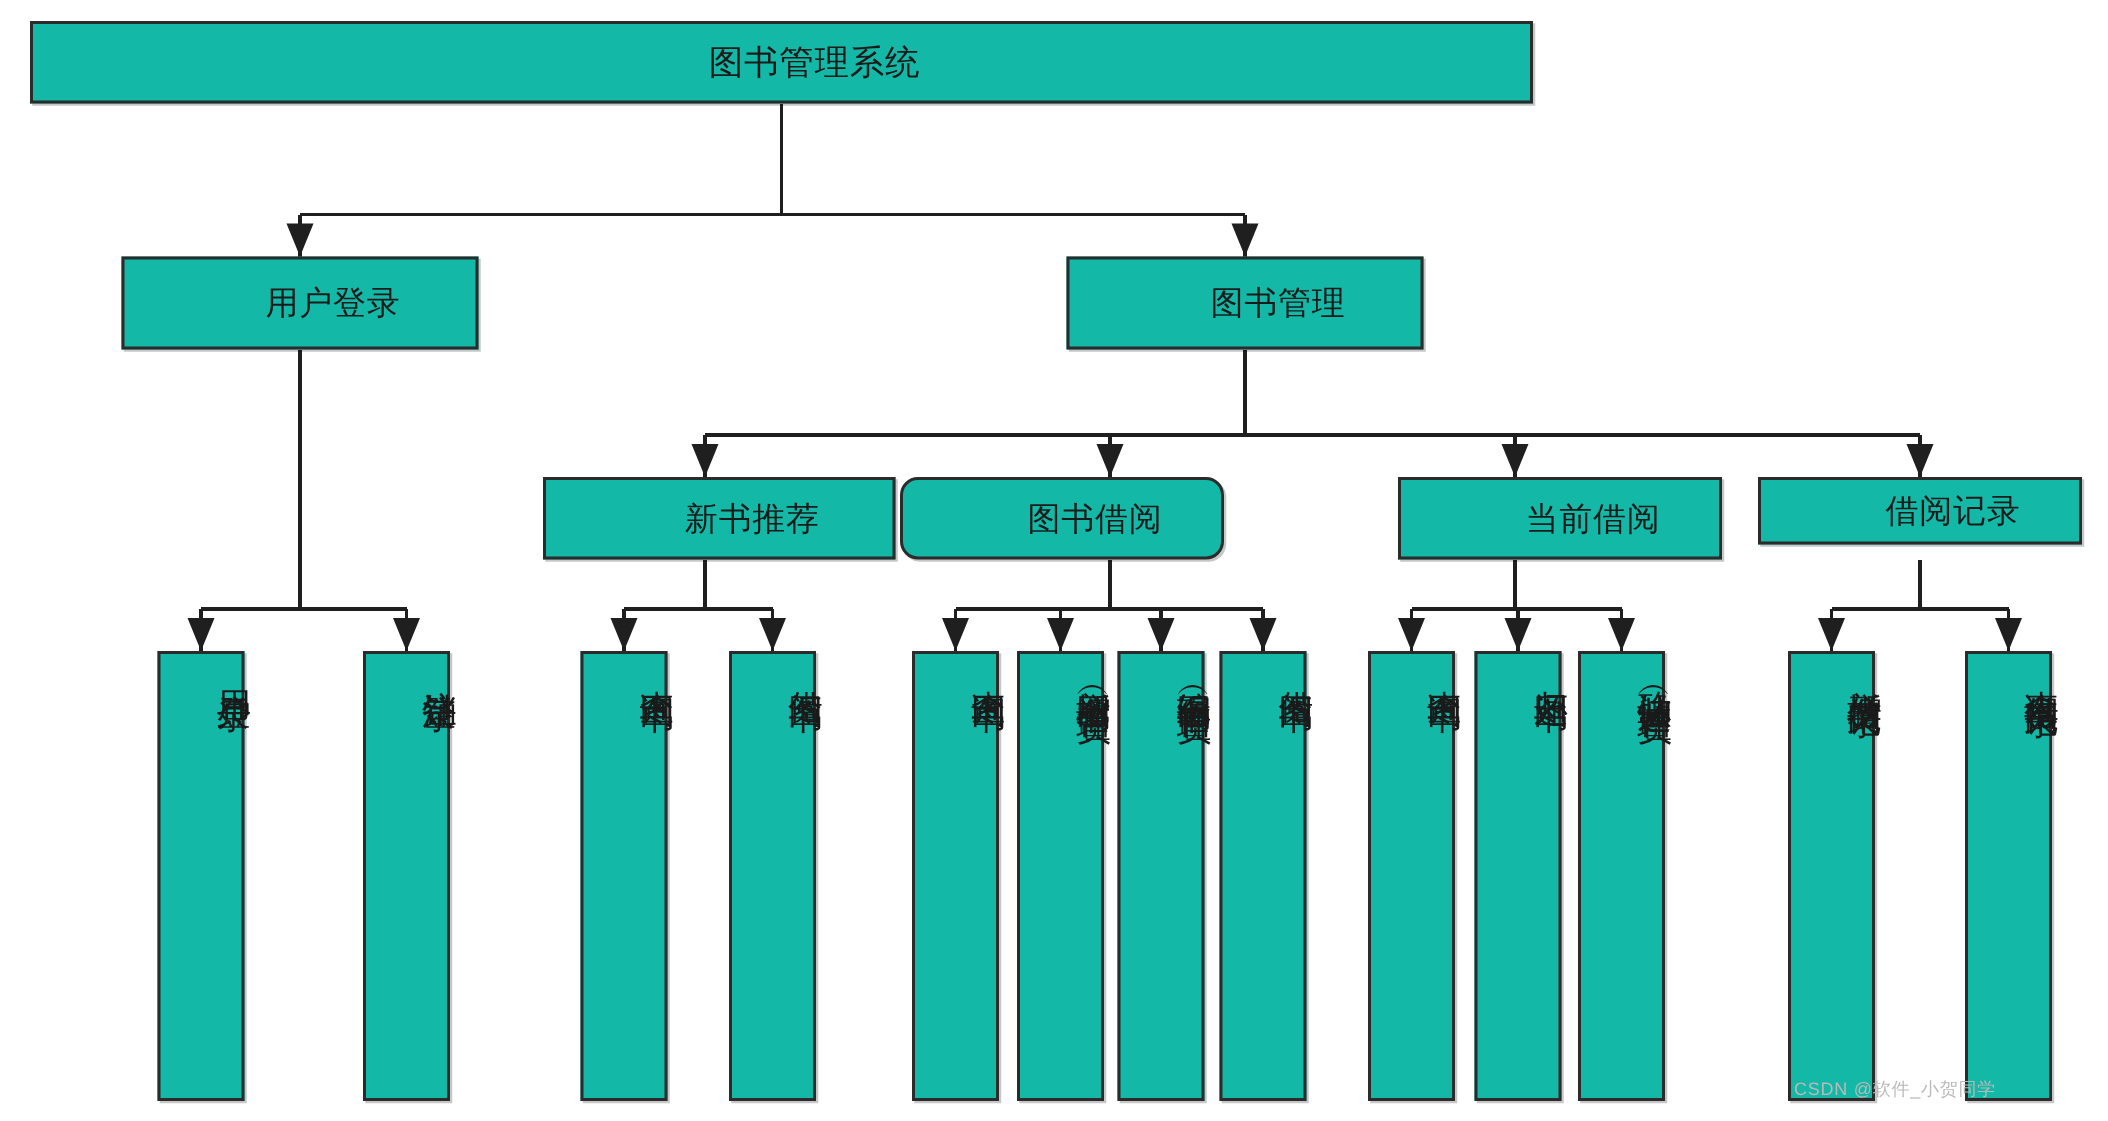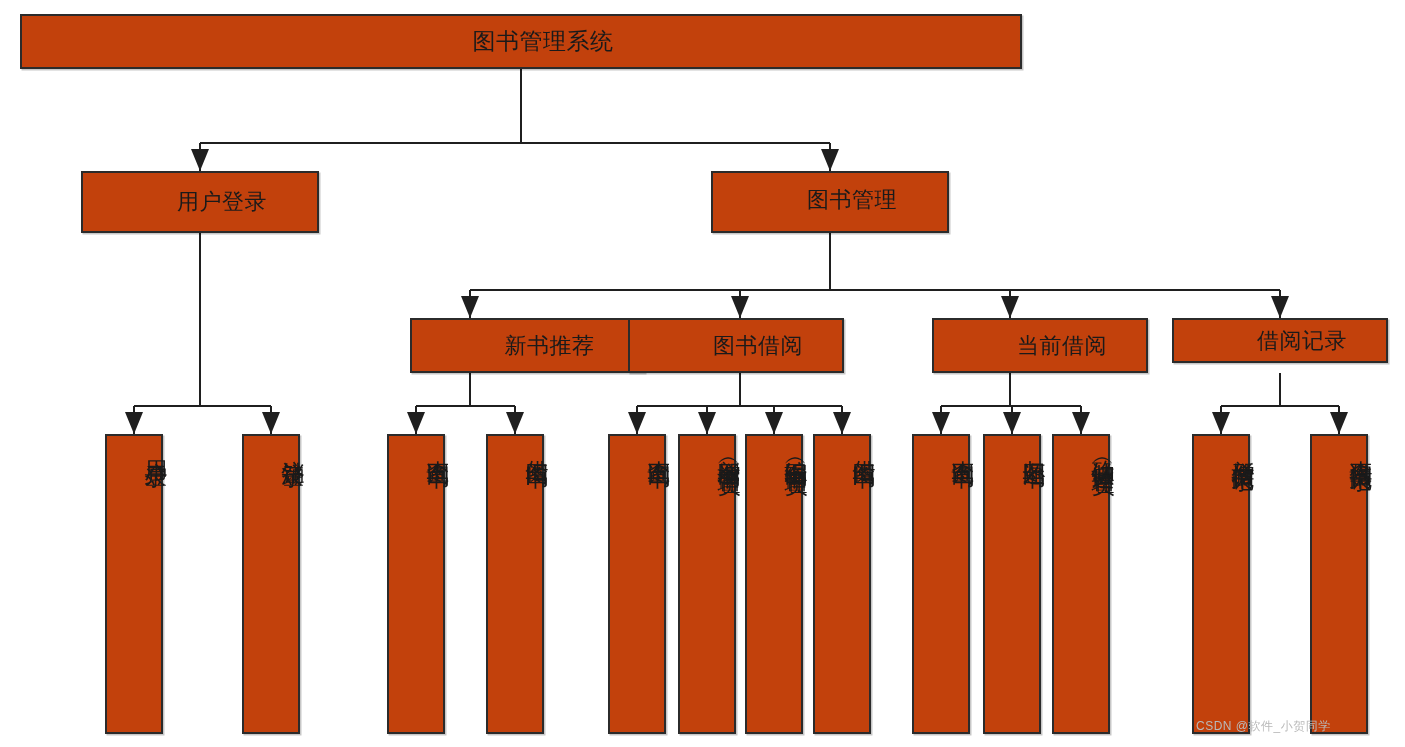--- a/index.html
+++ b/index.html
@@ -23,21 +23,21 @@
     left: 0;
     top: 0;
     width: 1405px;
     height: 747px;
     pointer-events: none;
   }
   .node {
     position: absolute;
     box-sizing: border-box;
     border: 2.5px solid #2b2b2b;
-    background: #c2410c;
+    background: #14b8a6;
     display: flex;
     align-items: center;
     justify-content: center;
     color: #1a1a1a;
     box-shadow: 1.5px 1.5px 0 rgba(0,0,0,0.22);
     padding-left: 44px;
   }
   .node-label {
     display: block;
     text-align: center;
@@ -137,27 +137,27 @@
       <line x1="1339" y1="406" x2="1339" y2="434" stroke="#1f1f1f" stroke-width="2.5" shape-rendering="crispEdges"></line>
       <polygon points="1330,412 1348,412 1339,434" fill="#1f1f1f"></polygon>
     </svg>
   <div id="nodes-layer">
       <div class="node horiz root" style="left: 20px; top: 14px; width: 1002px; height: 55px;">
         <span class="node-label">图书管理系统</span>
       </div>
       <div class="node horiz" style="left: 81px; top: 171px; width: 238px; height: 62px;">
         <span class="node-label">用户登录</span>
       </div>
-      <div class="node horiz" style="left: 711px; top: 171px; width: 238px; height: 62px; font-family: Liberation Mono, monospace;">
+      <div class="node horiz" style="left: 711px; top: 171px; width: 238px; height: 62px;">
         <span class="node-label">图书管理</span>
       </div>
-      <div class="node horiz" style="left: 362px; top: 318px; width: 235px; height: 55px; margin-left: 48px;">
+      <div class="node horiz" style="left: 362px; top: 318px; width: 235px; height: 55px;">
         <span class="node-label">新书推荐</span>
       </div>
-      <div class="node horiz" style="left: 628px; top: 318px; width: 216px; height: 55px;">
+      <div class="node horiz" style="left: 600px; top: 318px; width: 216px; height: 55px; border-radius: 12px;">
         <span class="node-label">图书借阅</span>
       </div>
       <div class="node horiz" style="left: 932px; top: 318px; width: 216px; height: 55px;">
         <span class="node-label">当前借阅</span>
       </div>
       <div class="node horiz" style="left: 1172px; top: 318px; width: 216px; height: 45px;">
         <span class="node-label">借阅记录</span>
       </div>
       <div class="node vert short" style="left: 105px; top: 434px; width: 58px; height: 300px;">
         <span class="node-label">用户登录</span>

